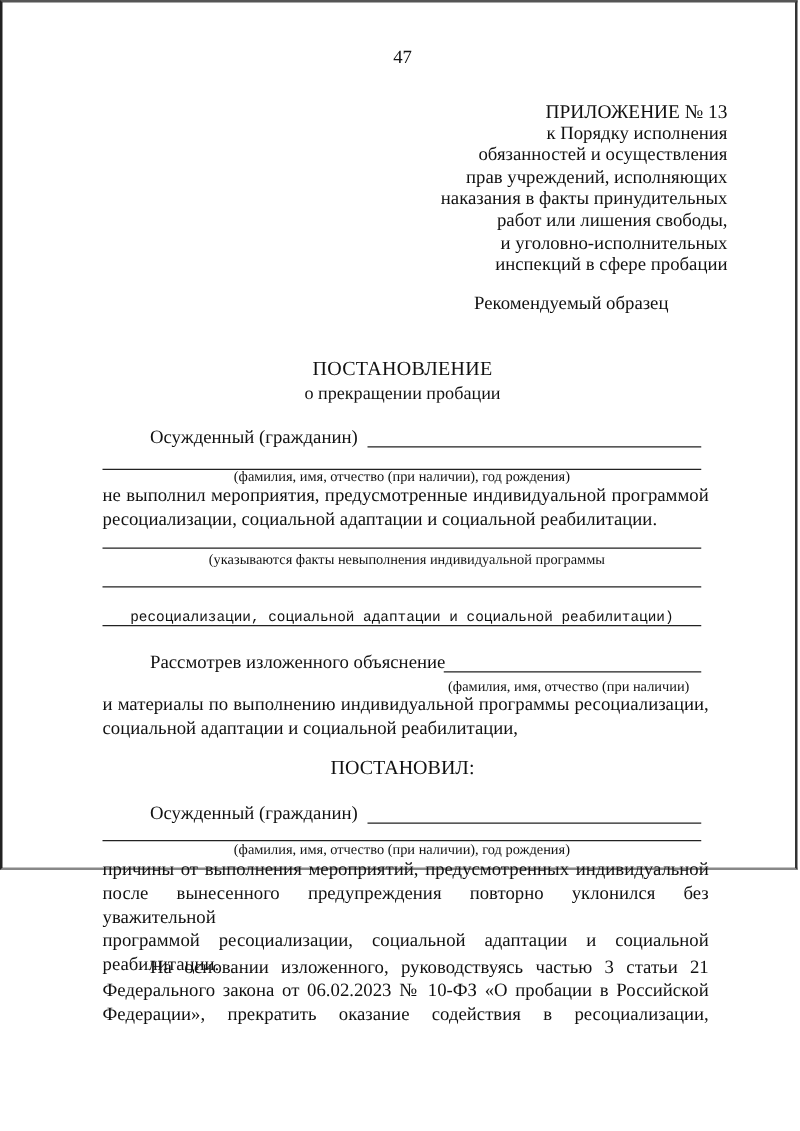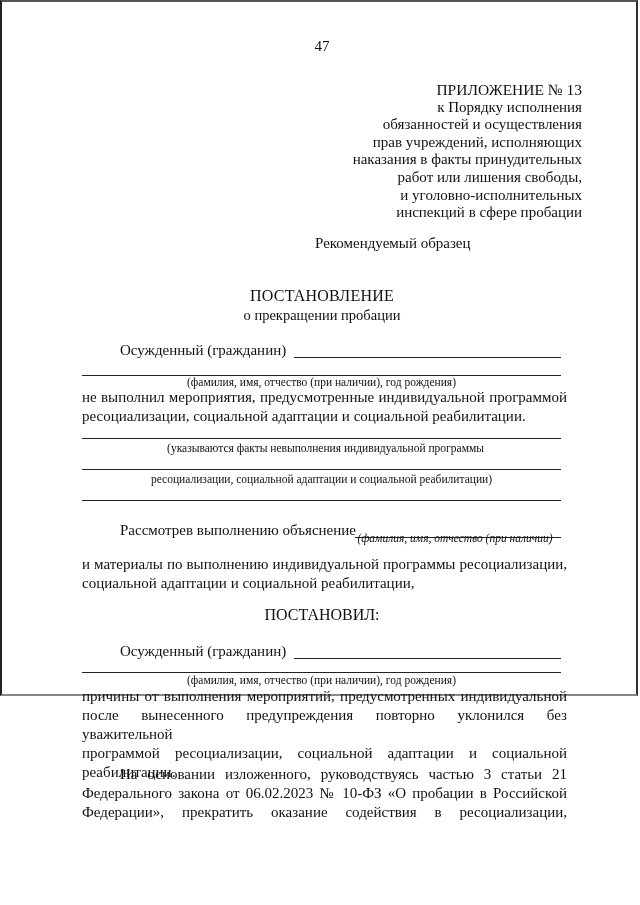--- a/index.html
+++ b/index.html
@@ -5,21 +5,21 @@
   html, body { margin: 0; padding: 0; background: #ffffff; }
   body { width: 640px; height: 905px; position: relative; overflow: hidden;
          font-family: "Liberation Serif", "DejaVu Serif", serif; color: #111; }
   .page { position: absolute; left: 0; top: 0; width: 638px; height: 696px;
           border-left: 2px solid #222; border-top: 2px solid #555; border-right: 2px solid #333; border-bottom: 2px solid #888;
           box-sizing: border-box; background: #fff; }
   .abs { position: absolute; }
   .pagenum { left: 0; width: 640px; top: 36px; text-align: center; font-size: 15px; }
   .appendix { left: 330px; width: 250px; top: 79px; text-align: right; font-size: 15px; line-height: 17.6px; }
   .appendix .title { font-size: 15.5px; }
-  .sample { left: 313px; width: 250px; top: 233px; text-align: left; font-size: 15px; }
+  .sample { left: 330px; width: 250px; top: 233px; text-align: center; font-size: 15px; }
   .doc-title { left: 0; width: 640px; top: 285px; text-align: center; font-size: 16px; letter-spacing: 0.2px; }
   .doc-sub { left: 0; width: 640px; top: 305px; text-align: center; font-size: 14.5px; }
   .line { position: absolute; border-bottom: 1px solid #222; height: 0; }
   .text { font-size: 15px; line-height: 19px; }
   .caption { font-size: 11.5px; text-align: center; }
   .just { text-align: justify; text-align-last: justify; }
   .section { left: 0; width: 640px; top: 604px; text-align: center; font-size: 16px; }
 </style>
 </head>
 <body>
@@ -49,26 +49,26 @@
   <div class="line" style="left:80px; width:479px; top:373px;"></div>
   <div class="abs caption" style="left:80px; width:479px; top:374px;">(фамилия, имя, отчество (при наличии), год рождения)</div>
   <div class="abs text" style="left:80px; width:485px; top:386px;">
     <div class="just">не выполнил мероприятия, предусмотренные индивидуальной программой</div>
     <div>ресоциализации, социальной адаптации и социальной реабилитации.</div>
   </div>
 
   <div class="line" style="left:80px; width:479px; top:436px;"></div>
   <div class="abs caption" style="left:84px; width:479px; top:440px;">(указываются факты невыполнения индивидуальной программы</div>
   <div class="line" style="left:80px; width:479px; top:467px;"></div>
-  <div class="abs caption" style="left:80px; width:479px; top:471px;">ресоциализации, социальной адаптации и социальной реабилитации)</div>
+  <div class="abs caption" style="left:80px; width:479px; top:486px;font-family:Liberation Mono, monospace;">ресоциализации, социальной адаптации и социальной реабилитации)</div>
   <div class="line" style="left:80px; width:479px; top:498px;"></div>
 
-  <div class="abs text" style="left:118px; top:519px;">Рассмотрев выполнению объяснение</div>
+  <div class="abs text" style="left:118px; top:519px;">Рассмотрев изложенного объяснение</div>
   <div class="line" style="left:353px; width:206px; top:535px;"></div>
-  <div class="abs caption" style="left:343px; width:220px; top:530px;font-style:italic;">(фамилия, имя, отчество (при наличии)</div>
+  <div class="abs caption" style="left:343px; width:220px; top:542px;">(фамилия, имя, отчество (при наличии)</div>
   <div class="abs text" style="left:80px; width:485px; top:553px;">
     <div class="just">и материалы по выполнению индивидуальной программы ресоциализации,</div>
     <div>социальной адаптации и социальной реабилитации,</div>
   </div>
 
   <div class="abs section">ПОСТАНОВИЛ:</div>
 
   <div class="abs text" style="left:118px; top:640px;">Осужденный  (гражданин)</div>
   <div class="line" style="left:292px; width:267px; top:656px;"></div>
   <div class="line" style="left:80px; width:479px; top:670px;"></div>

